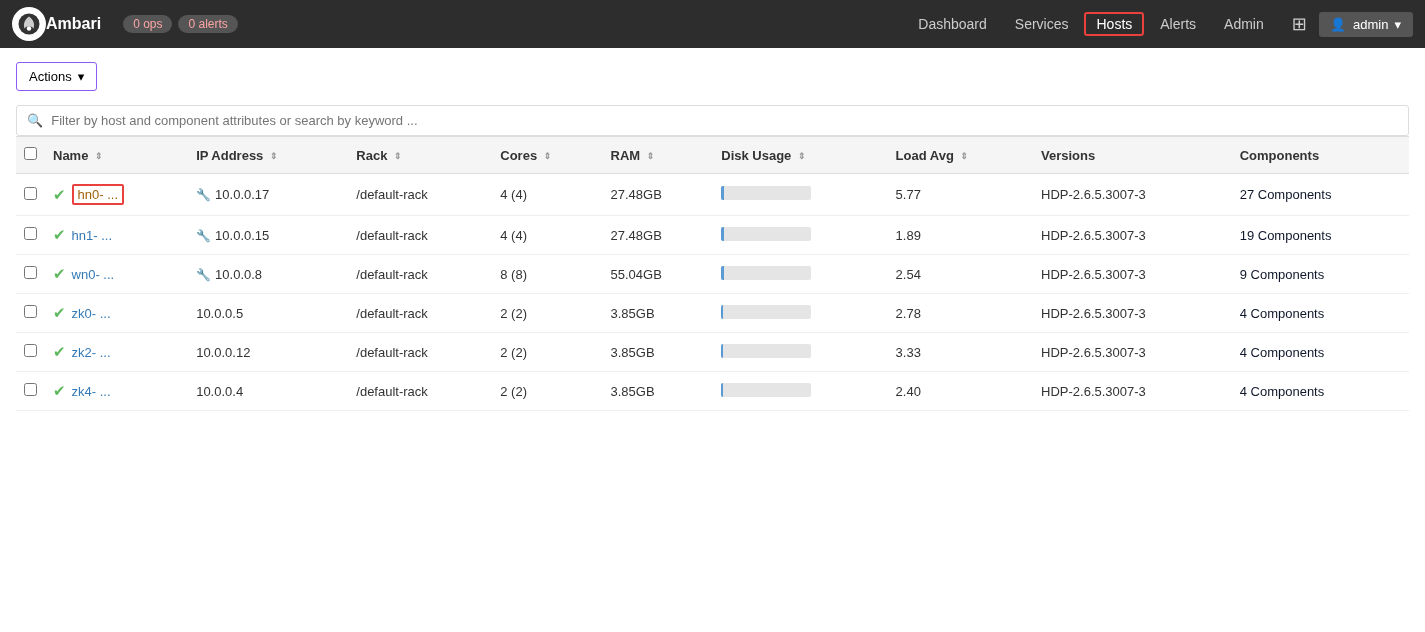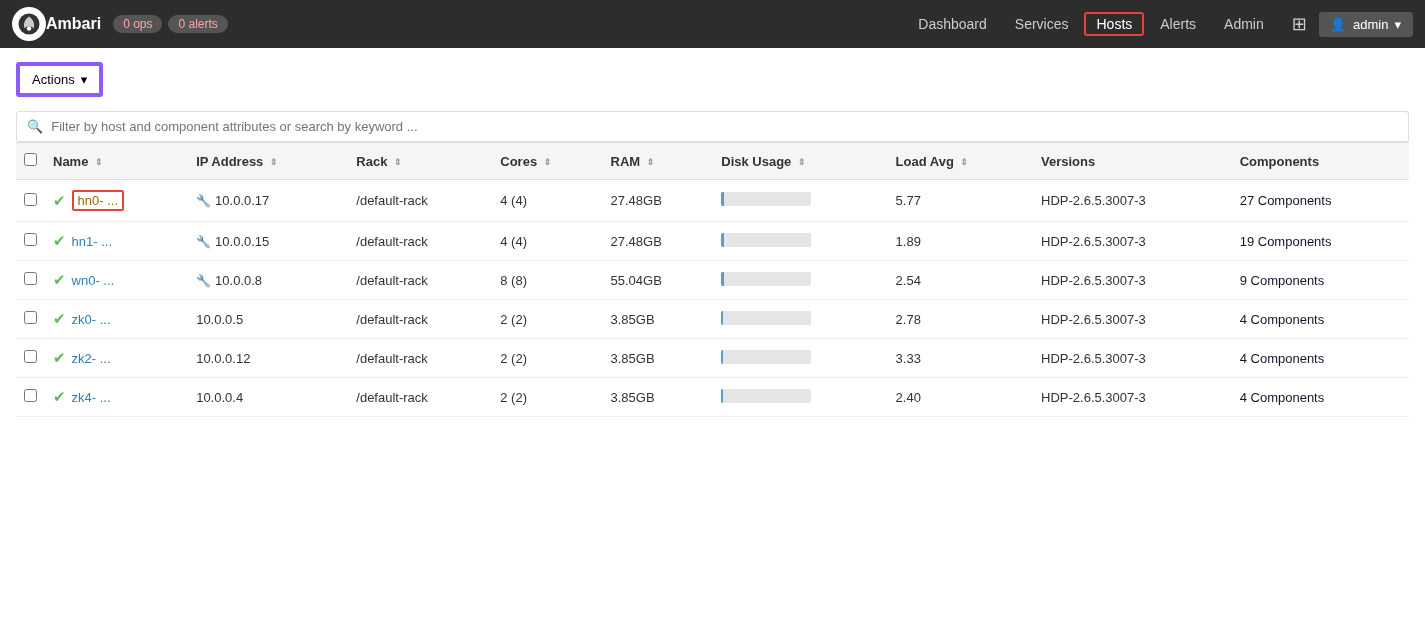--- a/index.html
+++ b/index.html
@@ -14,21 +14,21 @@
       padding: 0 12px;
       color: #ccc;
     }
     .navbar-brand {
       display: flex;
       align-items: flex-end;
       gap: 8px;
       color: #fff;
       font-size: 16px;
       font-weight: bold;
-      margin-right: 12px;
+      margin-right: 22px;
     }
     .ambari-logo {
       width: 34px;
       height: 34px;
       background: #fff;
       border-radius: 50%;
       display: flex;
       align-items: center;
       justify-content: center;
     }
@@ -86,21 +86,21 @@
     
     .main {
       padding: 14px 16px;
       background: #fff;
       min-height: calc(100vh - 48px);
     }
 
     
     .actions-btn {
       background: #fff;
-      border: 4px solid #8b5cf6;
+      border: 1px solid #8b5cf6;
       border-radius: 3px;
       padding: 6px 12px;
       font-size: 13px;
       cursor: pointer;
       display: inline-flex;
       align-items: center;
       gap: 6px;
       margin-bottom: 14px;
     }
 

